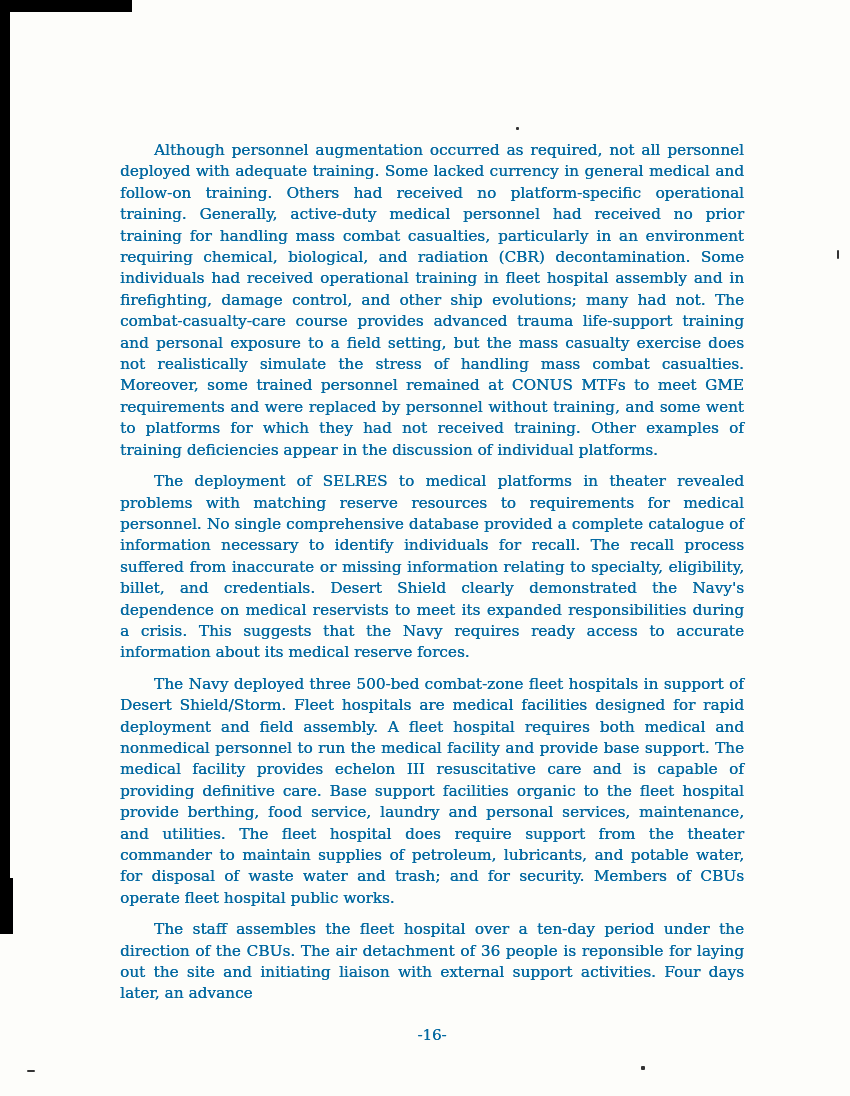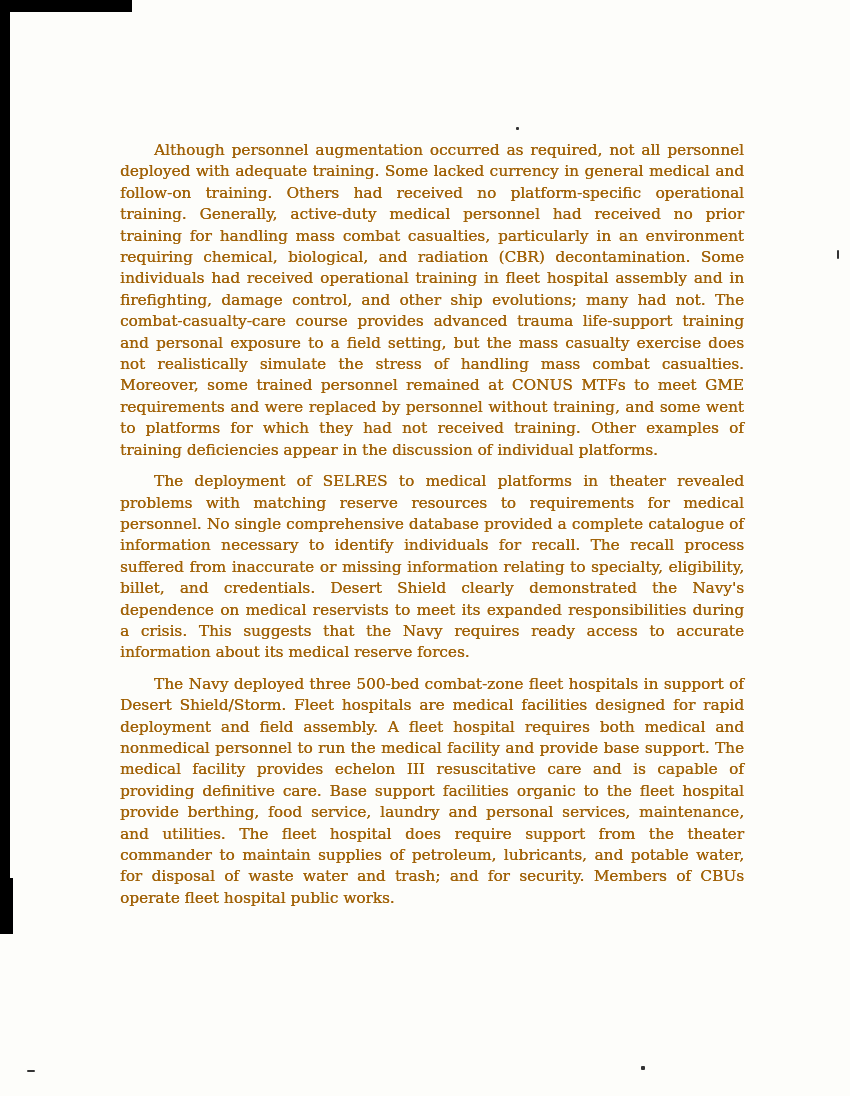--- a/index.html
+++ b/index.html
@@ -8,21 +8,21 @@
     background: #d8d8d4;
   }
   .page {
     position: relative;
     width: 850px;
     height: 1096px;
     margin: 0 auto;
     background: #fdfdfa;
     overflow: hidden;
     font-family: "DejaVu Serif", "Liberation Serif", serif;
-    color: #a16207;
+    color: #0369a1;
   }
   .bar-left {
     position: absolute;
     left: 0;
     top: 0;
     width: 10px;
     height: 934px;
     background: #000;
   }
   .bar-left-lower {
@@ -93,21 +93,23 @@
   <div class="bar-left-lower"></div>
 
   <div class="content">
     <p class="para">Although personnel augmentation occurred as required, not all personnel deployed with adequate training.  Some lacked currency in general medical and follow-on training.  Others had received no platform-specific operational training. Generally, active-duty medical personnel had received no prior training for handling mass combat casualties, particularly in an environment requiring chemical, biological, and radiation (CBR) decontamination.  Some individuals had received operational training in fleet hospital assembly and in firefighting, damage control, and other ship evolutions; many had not.  The combat-casualty-care course provides advanced trauma life-support training and personal exposure to a field setting, but the mass casualty exercise does not realistically simulate the stress of handling mass combat casualties.  Moreover, some trained personnel remained at CONUS MTFs to meet GME requirements and were replaced by personnel without training, and some went to platforms for which they had not received training.  Other examples of training deficiencies appear in the discussion of individual platforms.</p>
 
     <p class="para">The deployment of SELRES to medical platforms in theater revealed problems with matching reserve resources to requirements for medical personnel.  No single comprehensive database provided a complete catalogue of information necessary to identify individuals for recall.  The recall process suffered from inaccurate or missing information relating to specialty, eligibility, billet, and credentials. Desert Shield clearly demonstrated the Navy's dependence on medical reservists to meet its expanded responsibilities during a crisis.  This suggests that the Navy requires ready access to accurate information about its medical reserve forces.</p>
 
 
     <p class="para">The Navy deployed three 500-bed combat-zone fleet hospitals in support of Desert Shield/Storm.  Fleet hospitals are medical facilities designed for rapid deployment and field assembly.  A fleet hospital requires both medical and nonmedical personnel to run the medical facility and provide base support.  The medical facility provides echelon III resuscitative care and is capable of providing definitive care.  Base support facilities organic to the fleet hospital provide berthing, food service, laundry and personal services, maintenance, and utilities.  The fleet hospital does require support from the theater commander to maintain supplies of petroleum, lubricants, and potable water, for disposal of waste water and trash; and for security.  Members of CBUs operate fleet hospital public works.</p>
 
+    <p class="para">The staff assembles the fleet hospital over a ten-day period under the direction of the CBUs.  The air detachment of 36 people is reponsible for laying out the site and initiating liaison with external support activities.  Four days later, an advance</p>
   </div>
 
+  <div class="page-number">-16-</div>
 
   <div class="speck speck-a"></div>
   <div class="speck speck-b"></div>
   <div class="speck speck-c"></div>
   <div class="speck speck-d"></div>
 
 </div>
 
 </body></html>

